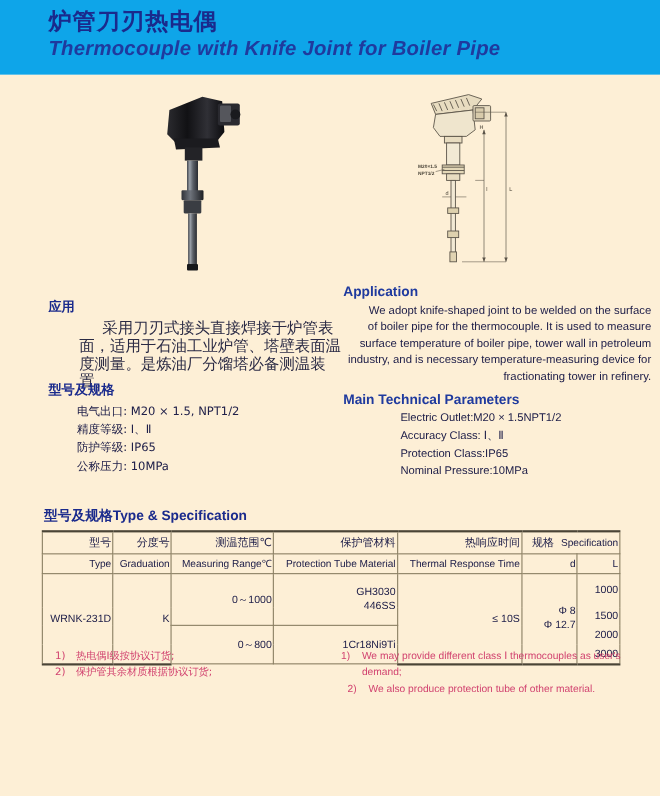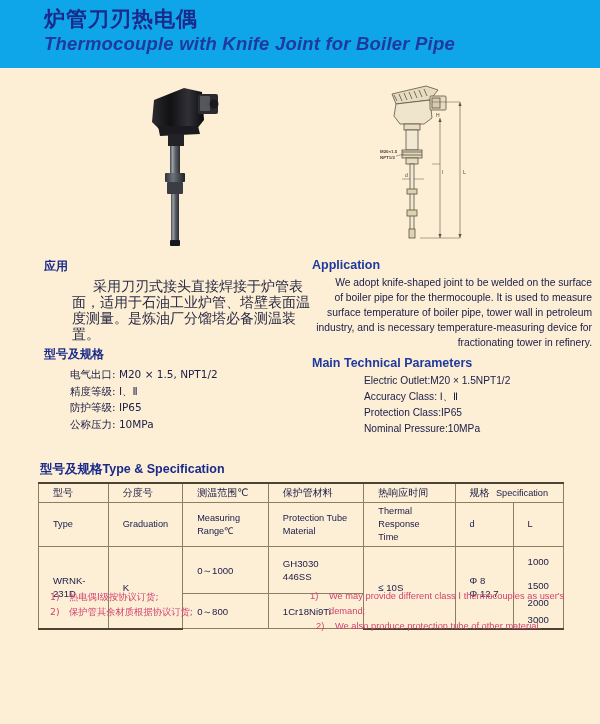--- a/index.html
+++ b/index.html
@@ -149,23 +149,23 @@
   table.spec {
     position: absolute;
     left: 38px;
     width: 526px;
     border-collapse: collapse;
     color: #20204a;
     font-family: "Liberation Sans", sans-serif;
   }
   table.spec td, table.spec th {
     border: 1px solid #8a7f63;
-    text-align: left;
+    text-align: right;
     vertical-align: middle;
-    padding: 2px 14px;
+    padding: 2px 1px;
     font-weight: normal;
   }
   table.spec .hdr-cn {
     font-size: 10px;
     font-family: "DejaVu Sans", "Liberation Sans", sans-serif;
     line-height: 14px;
   }
   table.spec .hdr-en {
     font-size: 9.2px;
     line-height: 13px;
@@ -304,21 +304,21 @@
           <text x="25" y="103">d</text>
           <text x="62" y="100">l</text>
           <text x="83" y="100">L</text>
           <text x="56" y="43">H</text>
         </g>
       </svg>
     </div>
   </div>
 
   <div class="cols" style="height:88px;">
-    <div class="col-left" style="top:0;">
+    <div class="col-left" style="top:13px;">
       <div class="sec-head">应用</div>
       <div class="body-cn">采用刀刃式接头直接焊接于炉管表面，适用于石油工业炉管、塔壁表面温度测量。是炼油厂分馏塔必备测温装置。</div>
     </div>
     <div class="col-right" style="top:0;">
       <div class="sec-head-en">Application</div>
       <div class="body-en">We adopt knife-shaped joint to be welded on the surface of boiler pipe for the thermocouple. It is used to measure surface temperature of boiler pipe, tower wall in petroleum industry, and is necessary temperature-measuring device for fractionating tower in refinery.</div>
     </div>
   </div>
 
   <div class="cols" style="height:98px;">

